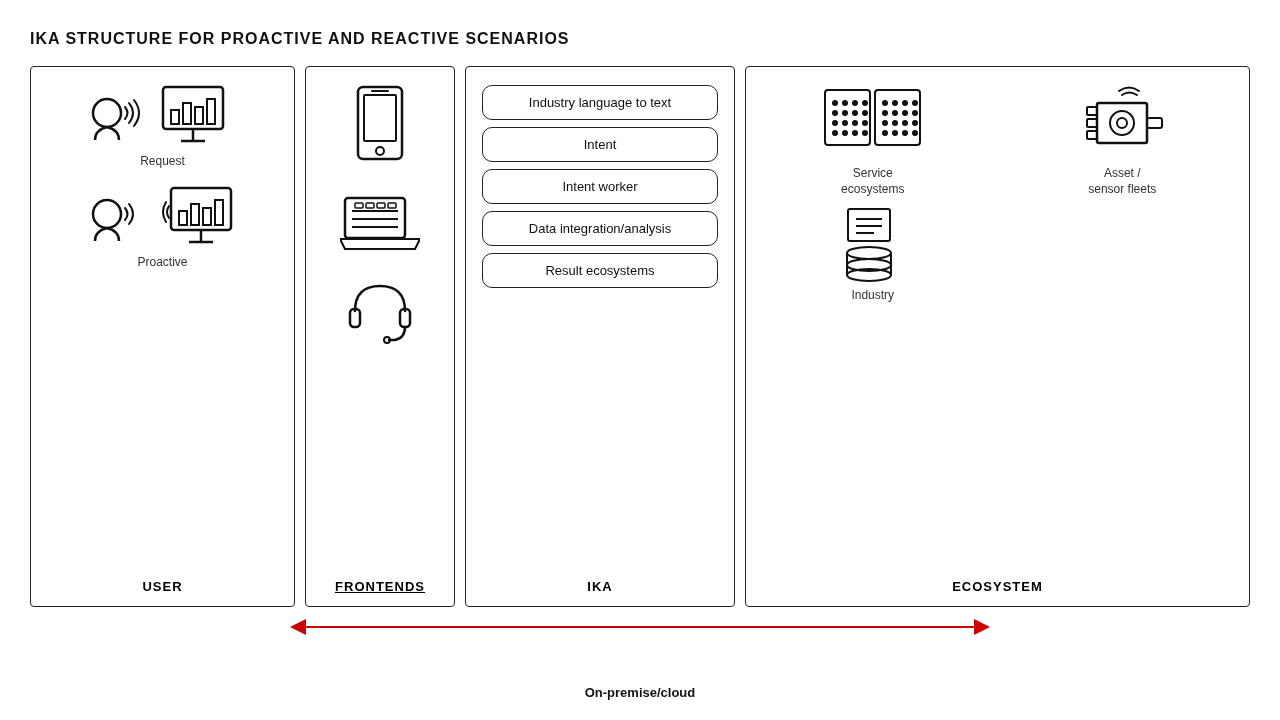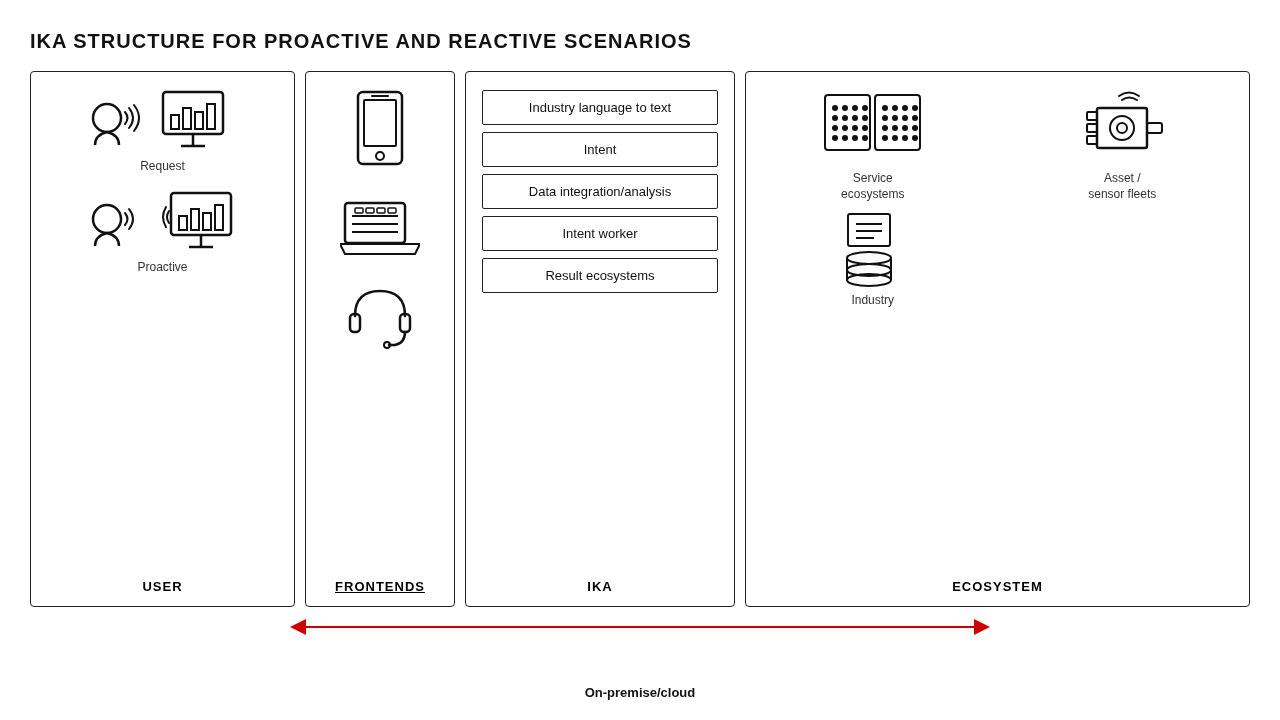--- a/index.html
+++ b/index.html
@@ -7,21 +7,21 @@
       background: #fff;
       font-family: 'Arial', sans-serif;
       width: 1280px;
       height: 720px;
       overflow: hidden;
       display: flex;
       flex-direction: column;
       padding: 30px 30px 20px 30px;
     }
     .page-title {
-      font-size: 20px;
+      font-size: 16px;
       font-weight: 700;
       letter-spacing: 1px;
       color: #111;
       margin-bottom: 18px;
       text-transform: uppercase;
     }
     .diagram-area {
       display: flex;
       gap: 10px;
       flex: 1;
@@ -63,21 +63,21 @@
       text-decoration: underline;
     }
     
     .ika-panel {
       width: 270px;
       flex-shrink: 0;
       padding: 18px 16px 12px 16px;
     }
     .ika-box {
       border: 1.5px solid #222;
-      border-radius: 2px;
+      border-radius: 10px;
       padding: 9px 14px;
       font-size: 13px;
       color: #111;
       text-align: center;
       margin-bottom: 7px;
       width: 100%;
     }
     
     .ecosystem-panel {
       flex: 1;
@@ -292,22 +292,22 @@
       <path d="M60 51 Q60 62 50 64 L44 64" fill="none" stroke="#111" stroke-width="2.5" stroke-linecap="round"></path>
       <circle cx="42" cy="64" r="3" fill="none" stroke="#111" stroke-width="2"></circle>
     </svg>
     <div class="panel-label">FRONTENDS</div>
   </div>
 
   <div class="panel ika-panel">
     <div id="ika-boxes" style="width:100%;">
         <div class="ika-box">Industry language to text</div>
         <div class="ika-box">Intent</div>
+        <div class="ika-box">Intent worker</div>
         <div class="ika-box">Data integration/analysis</div>
-        <div class="ika-box">Intent worker</div>
         <div class="ika-box">Result ecosystems</div>
       </div>
     <div class="panel-label">IKA</div>
   </div>
 
   <div class="panel ecosystem-panel">
     <div class="ecosystem-grid">
 
       <div class="eco-item">
         <svg class="icon-service-eco" viewBox="0 0 100 75">

